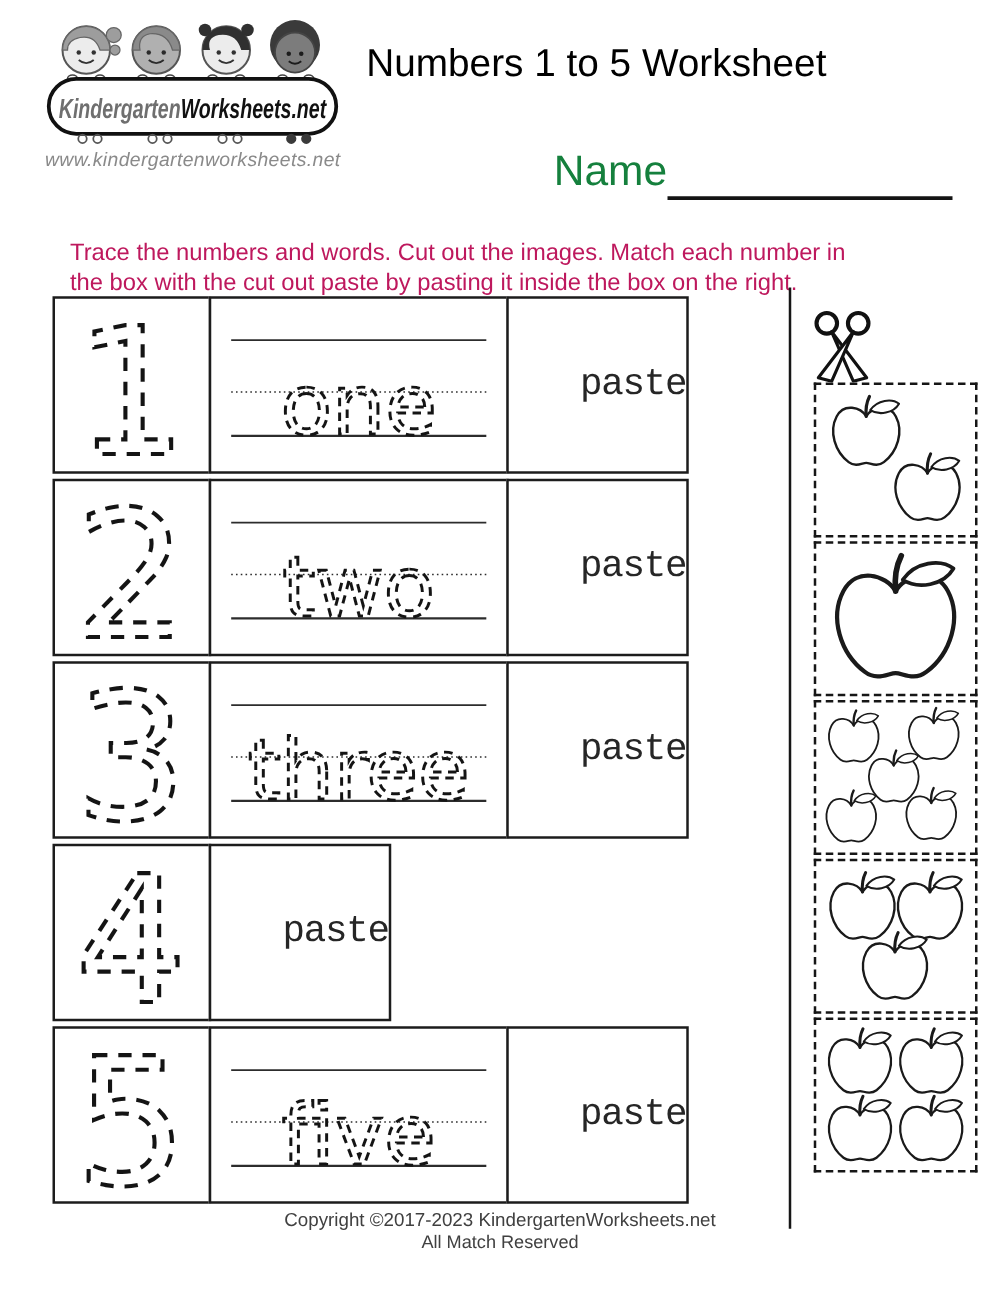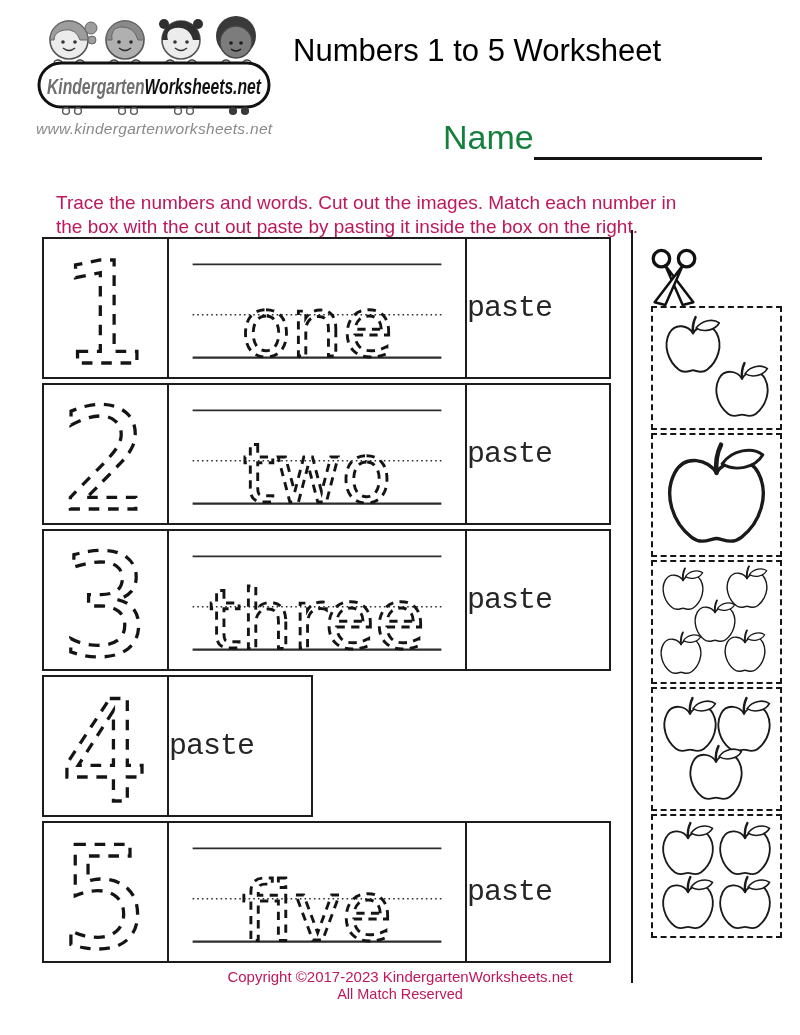--- a/index.html
+++ b/index.html
@@ -25,22 +25,22 @@
   
   .instructions {
     position:absolute; left:56px; top:176px; width:710px;
     font-size:19px; line-height:1.24; color:#be185d;margin-top:15px;
   }
   
   .trace-table { position:absolute; left:42px; top:237px; }
   .trace-row { display:flex; height:142px; margin-bottom:4px; }
   .cell { border:2px solid #1c1c1c; background:#fff; position:relative; }
   .cell-num  { width:127px; }
-  .cell-word { width:300px; margin-left:-2px; }
-  .cell-paste{ width:146px; margin-left:-2px; display:flex; align-items:center; justify-content:flex-start; }
+  .cell-word { width:240px; margin-left:-2px; }
+  .cell-paste{ width:146px; margin-left:-2px; display:flex; align-items:center; justify-content:flex-end; }
   .cell svg { display:block; width:100%; height:100%; }
   .trace-num-text {
     font-family:"DejaVu Sans", sans-serif; font-size:146px;
     fill:none; stroke:#141414; stroke-width:3.4; stroke-dasharray:11 9;
   }
   .trace-word-text {
     font-family:"DejaVu Sans", sans-serif; font-size:84px;
     fill:none; stroke:#141414; stroke-width:3; stroke-dasharray:8.5 6.5;
   }
   .guide-solid { stroke:#2c2c2c; stroke-width:1.8; }
@@ -53,21 +53,21 @@
   
   .divider { position:absolute; left:631px; top:230px; width:2px; height:753px; background:#161616; }
   .scissors { position:absolute; left:645px; top:248px; width:58px; height:60px; }
   .cut-boxes { position:absolute; left:651px; top:306px; width:131px; }
   .cut-box {
     position:relative; height:124px; margin-bottom:3px; background:#fff;
     border:2px dashed #161616;
   }
   .apple { position:absolute; }
   
-  .footer { position:absolute; left:0; top:968px; width:800px; text-align:center; color:#be185d; }
+  .footer { position:absolute; left:0; top:968px; width:800px; text-align:center; color:#404040; }
   .footer .line1 { font-size:15px; }
   .footer .line2 { font-size:14.5px; margin-top:1px; }
   .defs-holder { position:absolute; width:0; height:0; overflow:hidden; }
 </style>
 </head>
 <body>
 
 <svg class="defs-holder" aria-hidden="true">
   <defs>
     <symbol id="apple-sym" viewBox="0 0 100 100">

